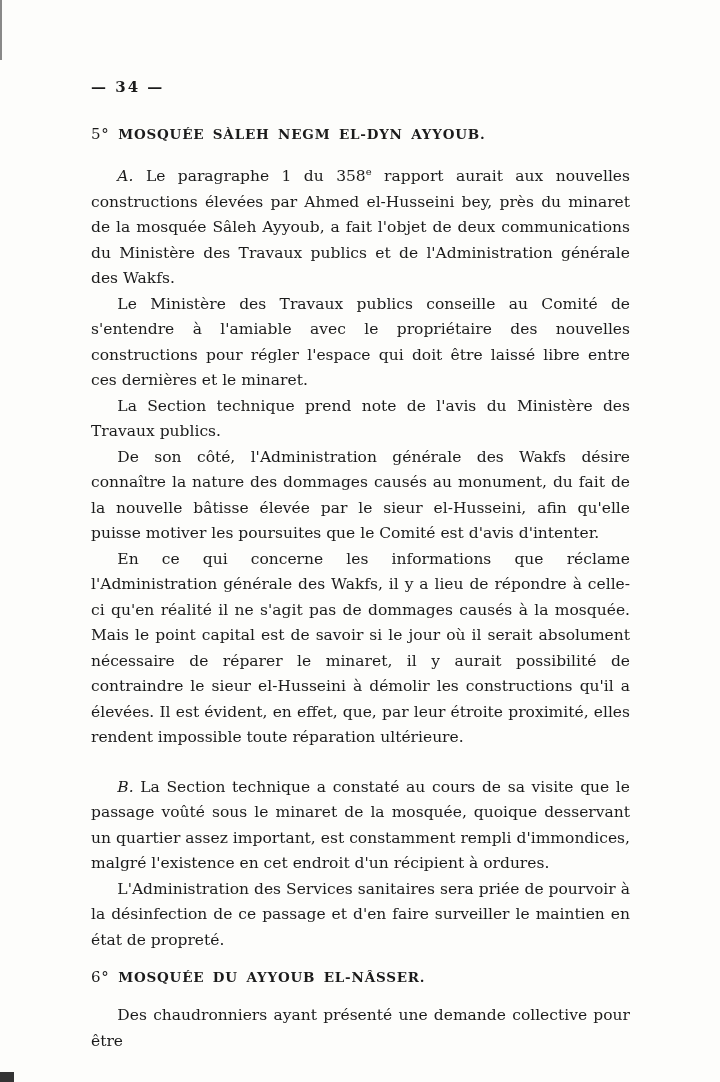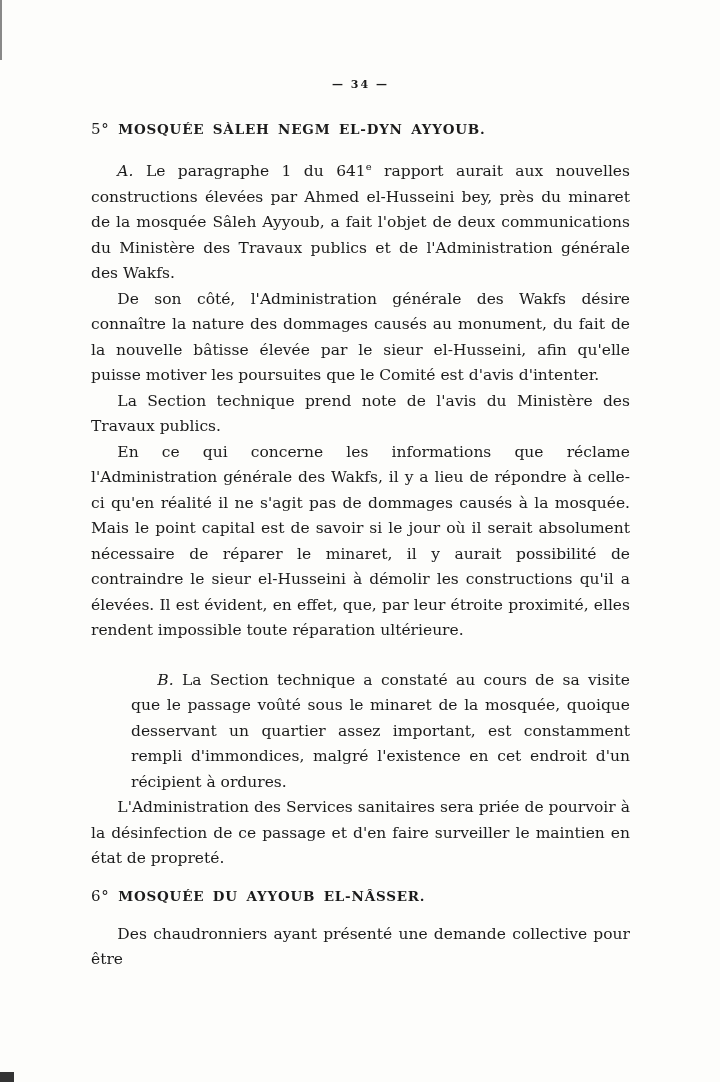--- a/index.html
+++ b/index.html
@@ -29,39 +29,38 @@
   }
   .page::after {
     content: "";
     position: absolute;
     left: 0; bottom: 0;
     width: 14px; height: 10px;
     background: #111;
     opacity: 0.85;
   }
   .page-number {
-    text-align: center;
-    font-size: 11px;
+    text-align: left;
+    font-size: 15px;
     letter-spacing: 2px;
     font-weight: bold;
     margin-bottom: 28px;
   }
   .para {
     margin: 0;
     font-size: 15.5px;
     line-height: 25.5px;
     text-align: justify;
     text-indent: 1.7em;
   }
   .para.no-indent {
     text-indent: 0;
   }
   .para.gap-above {
     margin-top: 24px;
-    margin-left: 40px;
   }
   .lead {
     font-style: italic;
   }
   sup {
     font-size: 10px;
     line-height: 0;
   }
   .heading {
     margin: 26px 0 20px 0;
@@ -82,26 +81,27 @@
 </head>
 <body>
 
 <div class="page">
 
   <div class="page-number">— 34 —</div>
 
 
   <h2 class="heading"><span class="sec-num">5°</span> <span>MOSQUÉE SÀLEH NEGM EL-DYN AYYOUB.</span></h2>
 
-  <p class="para"><i class="lead">A.</i> <span>Le paragraphe 1 du 641</span><sup>e</sup> <span>rapport aurait aux nouvelles constructions élevées par Ahmed el-Husseini bey, près du minaret de la mosquée Sâleh Ayyoub, a fait l'objet de deux communications du Ministère des Travaux publics et de l'Administration générale des Wakfs.</span></p>
+  <p class="para"><i class="lead">A.</i> <span>Le paragraphe 1 du 358</span><sup>e</sup> <span>rapport aurait aux nouvelles constructions élevées par Ahmed el-Husseini bey, près du minaret de la mosquée Sâleh Ayyoub, a fait l'objet de deux communications du Ministère des Travaux publics et de l'Administration générale des Wakfs.</span></p>
 
+  <p class="para">Le Ministère des Travaux publics conseille au Comité de s'entendre à l'amiable avec le propriétaire des nouvelles constructions pour régler l'espace qui doit être laissé libre entre ces dernières et le minaret.</p>
+
+  <p class="para">La Section technique prend note de l'avis du Ministère des Travaux publics.</p>
 
   <p class="para">De son côté, l'Administration générale des Wakfs désire connaître la nature des dommages causés au monument, du fait de la nouvelle bâtisse élevée par le sieur el-Husseini, afin qu'elle puisse motiver les poursuites que le Comité est d'avis d'intenter.</p>
-
-  <p class="para">La Section technique prend note de l'avis du Ministère des Travaux publics.</p>
 
   <p class="para">En ce qui concerne les informations que réclame l'Administration générale des Wakfs, il y a lieu de répondre à celle-ci qu'en réalité il ne s'agit pas de dommages causés à la mosquée. Mais le point capital est de savoir si le jour où il serait absolument nécessaire de réparer le minaret, il y aurait possibilité de contraindre le sieur el-Husseini à démolir les constructions qu'il a élevées. Il est évident, en effet, que, par leur étroite proximité, elles rendent impossible toute réparation ultérieure.</p>
 
   <p class="para gap-above"><i class="lead">B.</i> <span>La Section technique a constaté au cours de sa visite que le passage voûté sous le minaret de la mosquée, quoique desservant un quartier assez important, est constamment rempli d'immondices, malgré l'existence en cet endroit d'un récipient à ordures.</span></p>
 
   <p class="para">L'Administration des Services sanitaires sera priée de pourvoir à la désinfection de ce passage et d'en faire surveiller le maintien en état de propreté.</p>
 
   <h2 class="heading second"><span class="sec-num">6°</span> <span>MOSQUÉE DU AYYOUB EL-NÂSSER.</span></h2>
 
   <p class="para">Des chaudronniers ayant présenté une demande collective pour être</p>

